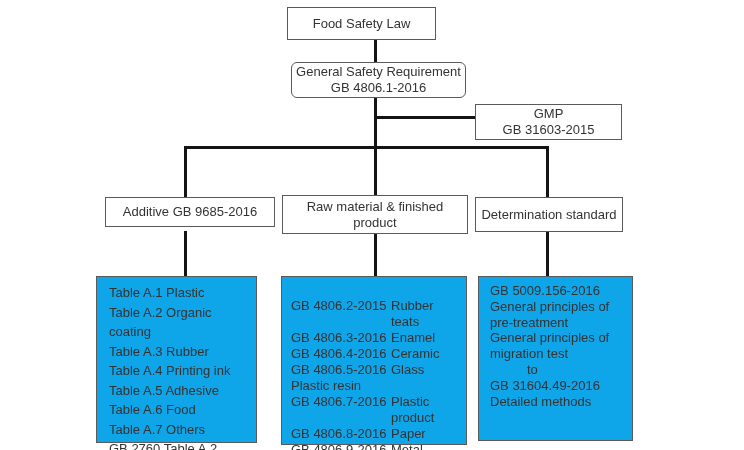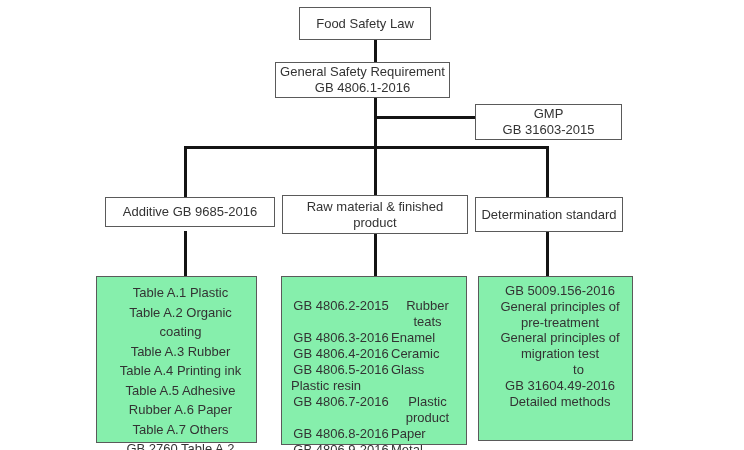--- a/index.html
+++ b/index.html
@@ -26,31 +26,31 @@
     align-items: center;
     justify-content: center;
     font-size: 13px;
     line-height: 16px;
     text-align: center;
   }
   .listbox {
     position: absolute;
     box-sizing: border-box;
     border: 1px solid #5a5a5a;
-    background: #86efac;
+    background: #0ea5e9;
     font-size: 13px;
-    text-align: center;
+    text-align: left;
   }
   .line {
     position: absolute;
     background: #141414;
   }
   
-  #box-fsl       { left: 299px; top: 7px;   width: 132px; height: 33px; }
-  #box-gsr       { left: 275px; top: 62px;  width: 175px; height: 36px; }
+  #box-fsl       { left: 287px; top: 7px;   width: 149px; height: 33px; }
+  #box-gsr       { left: 291px; top: 62px;  width: 175px; height: 36px; border-radius: 6px; }
   #box-gmp       { left: 475px; top: 104px; width: 147px; height: 36px; }
   #box-additive  { left: 105px; top: 197px; width: 170px; height: 30px; }
   #box-raw       { left: 282px; top: 195px; width: 186px; height: 39px; }
   #box-det       { left: 475px; top: 197px; width: 148px; height: 35px; }
   
   #box-tables    { left: 96px;  top: 276px; width: 161px; height: 167px; padding: 6px 4px 0 12px; line-height: 19.5px; }
   #box-standards { left: 281px; top: 276px; width: 186px; height: 169px; padding: 21px 2px 0 9px;  line-height: 16px; }
   #box-methods   { left: 478px; top: 276px; width: 155px; height: 165px; padding: 6px 2px 0 11px; line-height: 15.8px; }
   .std-row  { display: flex; }
   .std-code { flex: 0 0 100px; }
@@ -107,21 +107,21 @@
   <div class="box" id="box-det">
     <div>Determination standard</div>
   </div>
 
   <div class="listbox" id="box-tables">
     <div>Table A.1 Plastic</div>
     <div>Table A.2 Organic coating</div>
     <div>Table A.3 Rubber</div>
     <div>Table A.4 Printing ink</div>
     <div>Table A.5 Adhesive</div>
-    <div>Rubber A.6 Paper</div>
+    <div>Table A.6 Food</div>
     <div>Table A.7 Others</div>
     <div>GB 2760 Table A.2</div>
   </div>
 
   <div class="listbox" id="box-standards">
     <div class="std-row">
       <span class="std-code">GB 4806.2-2015</span>
       <span class="std-name">Rubber teats</span>
     </div>
     <div class="std-row">

